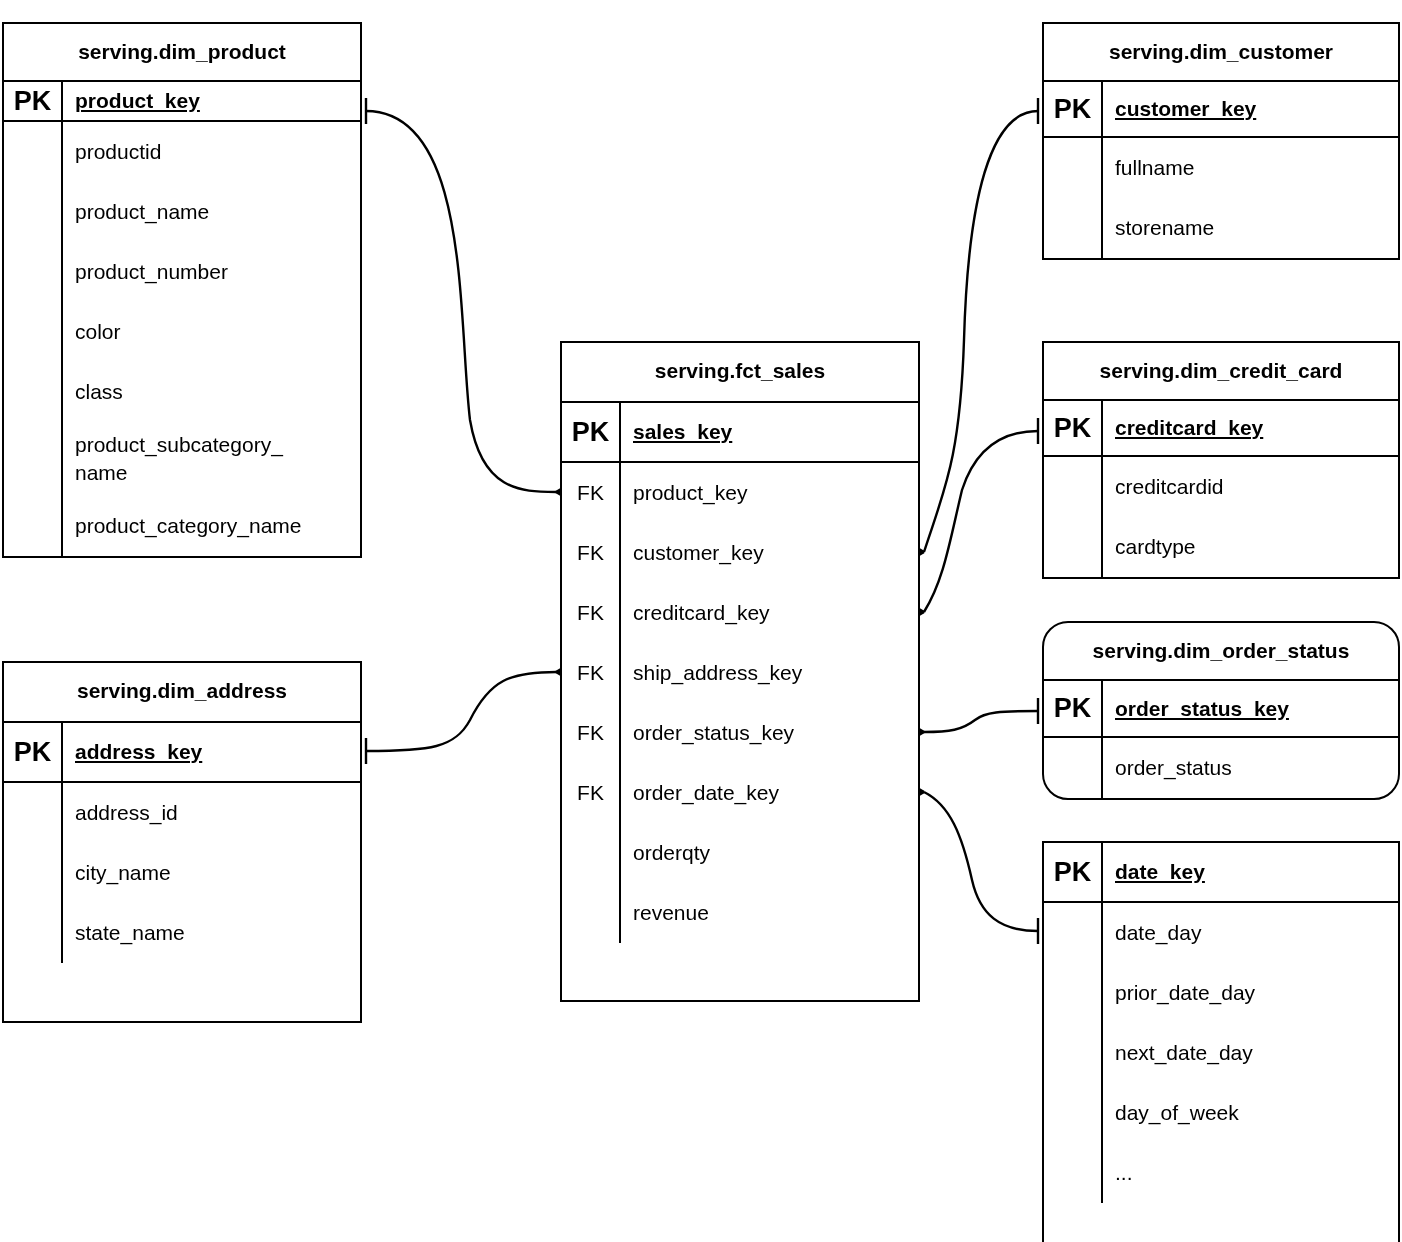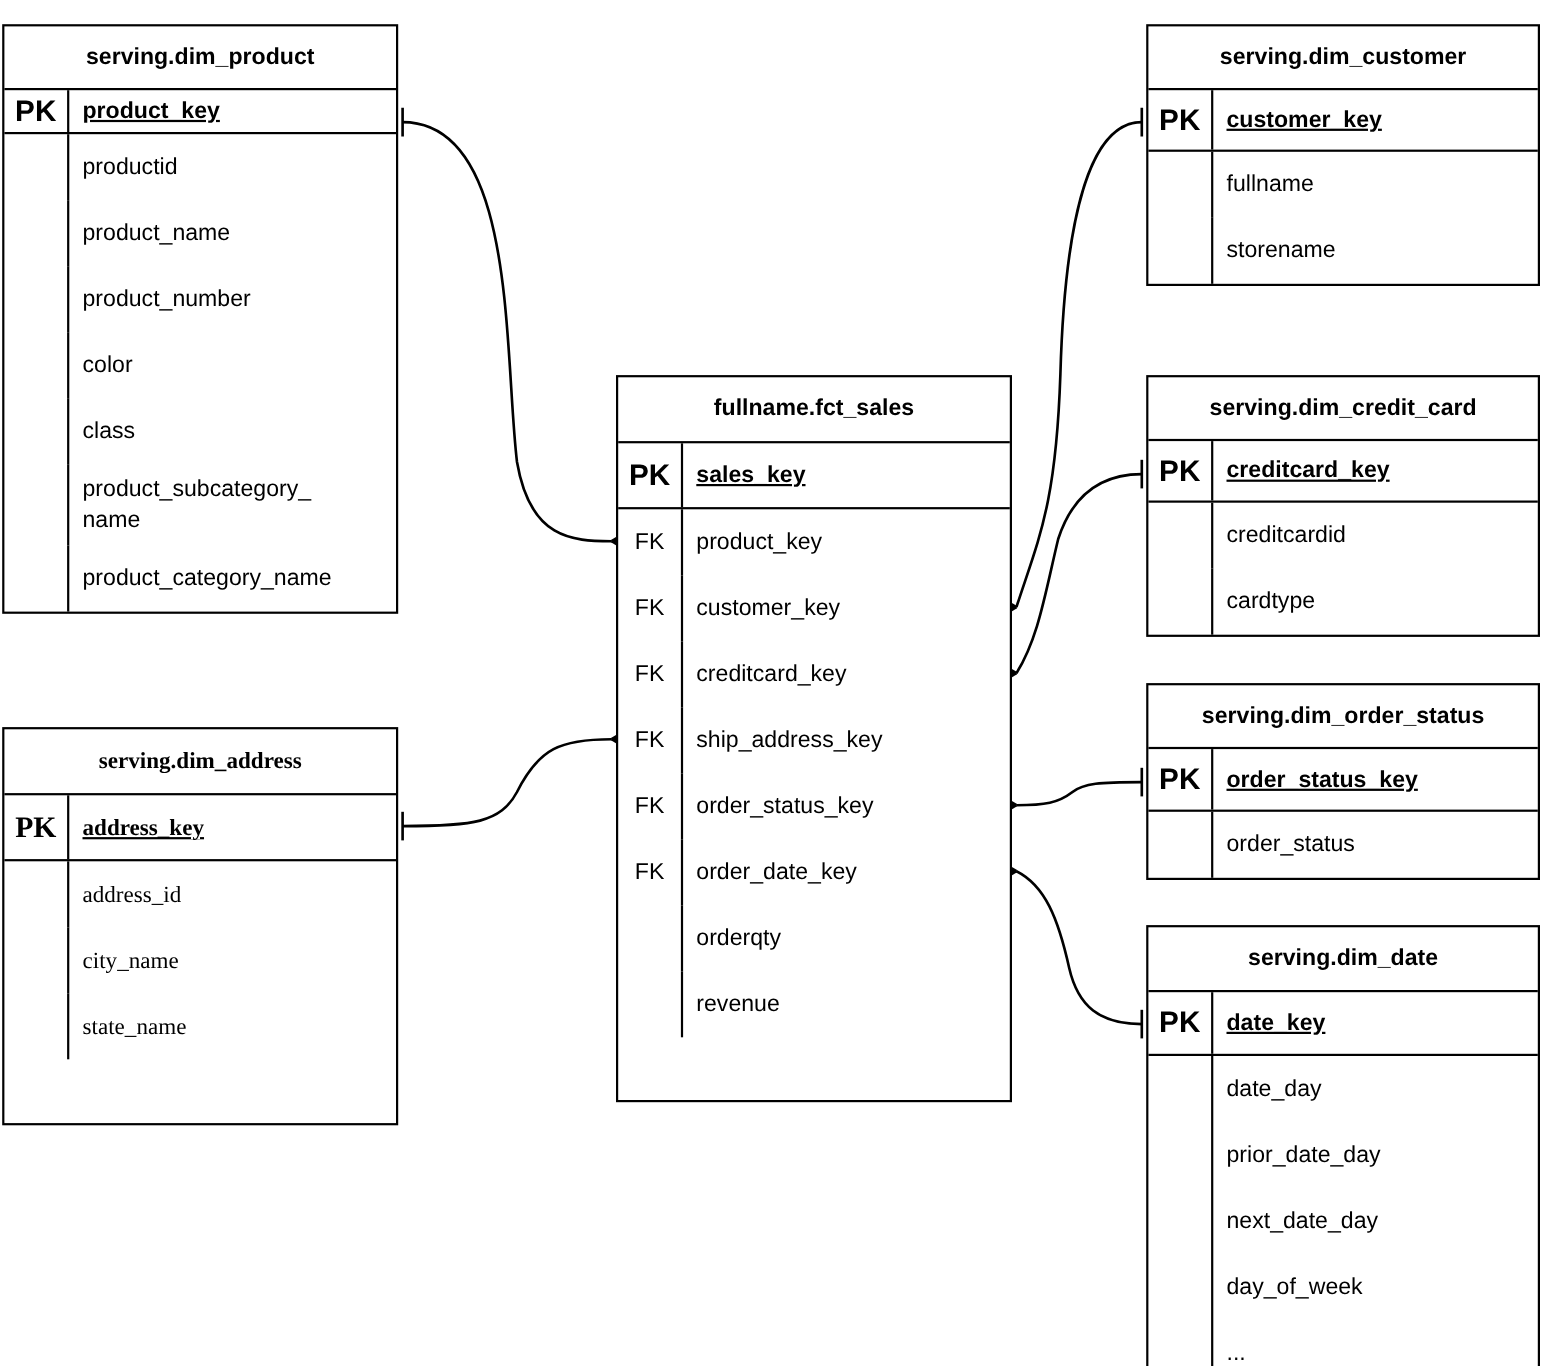--- a/index.html
+++ b/index.html
@@ -195,21 +195,21 @@
             <div class="attr-gutter"></div>
             <div class="attr-label">product_subcategory_
 name</div>
           </div>
           <div class="attr-row">
             <div class="attr-gutter"></div>
             <div class="attr-label">product_category_name</div>
           </div>
         </div>
       </div>
-      <div class="entity" style="left: 2px; top: 641px; width: 360px; height: 362px; font-family: Liberation Serif, serif;">
+      <div class="entity" style="left: 2px; top: 641px; width: 360px; height: 362px;">
         <div class="entity-title">serving.dim_address</div>
         <div class="row pk-row">
           <div class="row-key bold">PK</div>
           <div class="row-name keyname">address_key</div>
         </div>
         <div class="attrs">
           <div class="attr-row">
             <div class="attr-gutter"></div>
             <div class="attr-label">address_id</div>
           </div>
@@ -217,21 +217,21 @@
             <div class="attr-gutter"></div>
             <div class="attr-label">city_name</div>
           </div>
           <div class="attr-row">
             <div class="attr-gutter"></div>
             <div class="attr-label">state_name</div>
           </div>
         </div>
       </div>
       <div class="entity" style="left: 560px; top: 321px; width: 360px; height: 661px;">
-        <div class="entity-title">fullname.fct_sales</div>
+        <div class="entity-title">serving.fct_sales</div>
         <div class="row pk-row">
           <div class="row-key bold">PK</div>
           <div class="row-name keyname">sales_key</div>
         </div>
         <div class="attrs">
           <div class="attr-row">
             <div class="attr-gutter" style="display: flex; align-items: center; justify-content: center; font-size: 21px;">FK</div>
             <div class="attr-label">product_key</div>
           </div>
           <div class="attr-row">
@@ -291,35 +291,34 @@
           <div class="attr-row">
             <div class="attr-gutter"></div>
             <div class="attr-label">creditcardid</div>
           </div>
           <div class="attr-row">
             <div class="attr-gutter"></div>
             <div class="attr-label">cardtype</div>
           </div>
         </div>
       </div>
-      <div class="entity" style="left: 1042px; top: 601px; width: 358px; height: 179px;">
+      <div class="entity" style="left: 1042px; top: 601px; width: 358px; height: 179px; border-radius: 26px;">
         <div class="entity-title">serving.dim_order_status</div>
         <div class="row pk-row">
           <div class="row-key bold">PK</div>
           <div class="row-name keyname">order_status_key</div>
         </div>
         <div class="attrs">
           <div class="attr-row">
             <div class="attr-gutter"></div>
             <div class="attr-label">order_status</div>
           </div>
         </div>
       </div>
       <div class="entity" style="left: 1042px; top: 821px; width: 358px; height: 421px;">
-        <div class="entity-title">serving.dim_date</div>
         <div class="row pk-row">
           <div class="row-key bold">PK</div>
           <div class="row-name keyname">date_key</div>
         </div>
         <div class="attrs">
           <div class="attr-row">
             <div class="attr-gutter"></div>
             <div class="attr-label">date_day</div>
           </div>
           <div class="attr-row">

